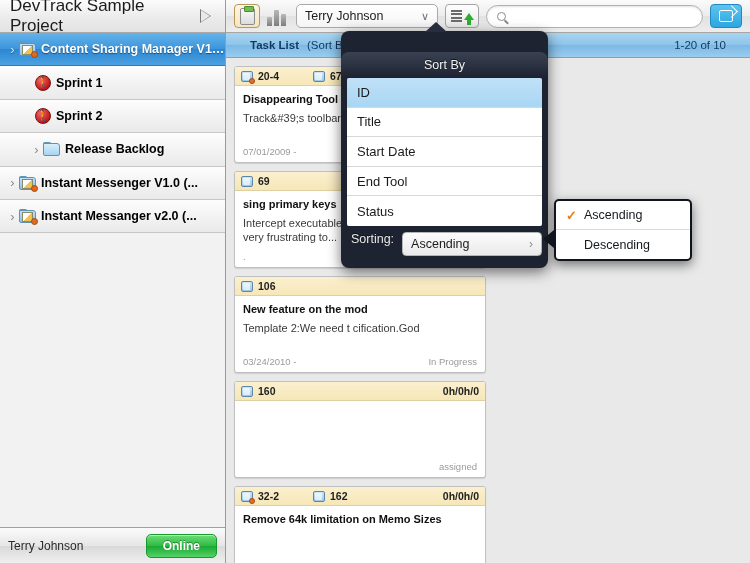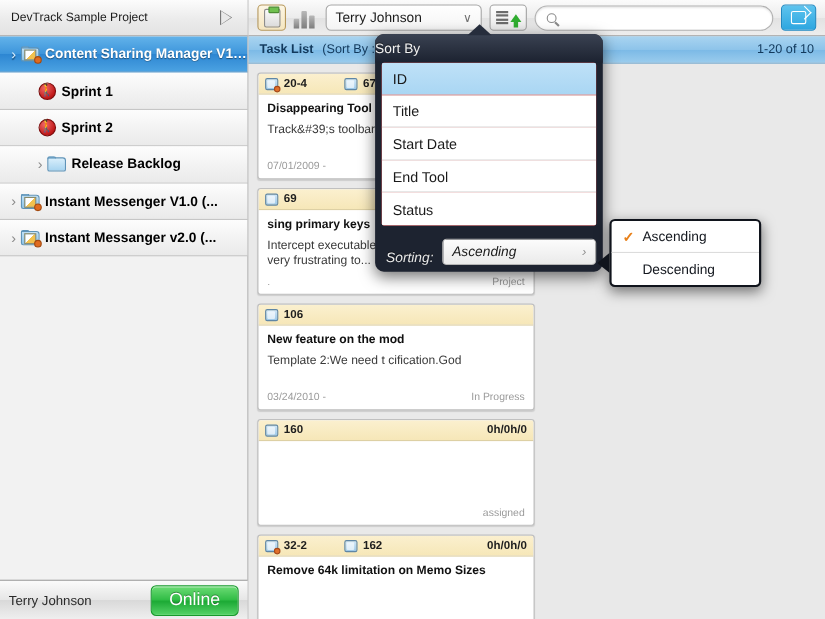--- a/index.html
+++ b/index.html
@@ -17,21 +17,21 @@
     background: #f2f2f2;
     border-right: 1px solid #9a9a9a;
     display: flex; flex-direction: column;
     position: relative;
   }
   .sb-header {
     height: 33px; flex: 0 0 33px;
     background: linear-gradient(to bottom,#fcfcfc 0%,#ececec 52%,#e3e3e3 100%);
     border-bottom: 1px solid #a8a8a8;
     display: flex; align-items: center; padding: 0 10px;
-    font-size: 11px; color: #1b1b1b;
+    font-size: 17px; color: #1b1b1b;
   }
   .sb-header .t { flex: 1; }
   .fwd-wrap { position: relative; width: 15px; height: 16px; }
   .fwd-wrap:after {
     content:""; position:absolute; left:1px; top:2px;
     width:0;height:0;border-left:9px solid #e9e9e9;
     border-top:6px solid transparent;border-bottom:6px solid transparent;
   }
   .fwd-wrap:before {
     content:""; position:absolute; left:0px; top:1px;
@@ -98,21 +98,21 @@
     height: 36px; flex: 0 0 36px;
     background: linear-gradient(to bottom,#fbfbfb 0%,#e6e6e6 50%,#d9d9d9 51%,#efefef 100%);
     border-top: 1px solid #a0a0a0;
     display:flex; align-items:center; padding: 0 8px;
     font-size: 12px; color:#2a2a2a;
   }
   .sb-footer .nm { flex:1; }
   .online-btn {
     background: linear-gradient(to bottom,#6ddc75 0%,#2fbc45 48%,#1ba934 52%,#55d267 100%);
     border: 1px solid #179a2c; border-radius: 5px;
-    color:#fff; font-size:16px; font-weight:normal;
+    color:#fff; font-size:12px; font-weight:bold;
     padding: 4px 16px; text-shadow: 0 -1px 0 rgba(0,0,0,.35);
     box-shadow: inset 0 1px 0 rgba(255,255,255,.5);
   }
 
   
   .main { flex:1; height:563px; display:flex; flex-direction:column; position:relative; background:#e6e6e6; }
   .toolbar {
     height:33px; flex:0 0 33px;
     background: linear-gradient(to bottom,#fbfbfb 0%,#ececec 50%,#e2e2e2 51%,#ededed 100%);
     border-bottom:1px solid #a6a6a6;
@@ -175,21 +175,21 @@
   .share-ico{width:14px;height:12px;border:1.6px solid #fff;border-radius:2px;position:relative;}
   .share-ico:after{
     content:"";position:absolute;right:-4px;top:-4px;width:8px;height:8px;
     border-top:1.6px solid #fff;border-right:1.6px solid #fff;transform:rotate(45deg);
   }
 
   .listhdr {
     height:25px;flex:0 0 25px;
     background: linear-gradient(to bottom,#a9d4f0 0%,#8ec4ea 50%,#7bb9e6 51%,#9acced 100%);
     border-bottom:1px solid #6fa6cd;
-    display:flex;align-items:center;padding:0 10px;
+    display:flex;align-items:center;padding:0 24px;
     font-size:11.5px;color:#12395c;
   }
   .listhdr .ttl{font-weight:bold;margin-right:8px;}
   .listhdr .sortby{flex:1;}
   .listhdr .count{font-size:11.5px;}
 
   .cards {
     flex:1; overflow:hidden; padding:8px 8px 0 8px;
     display:flex; flex-wrap:wrap; align-content:flex-start;
     gap:8px 8px; background:#e9e9e9;
@@ -233,37 +233,37 @@
     box-shadow: 0 4px 14px rgba(0,0,0,.55);
     z-index:50;
     padding:0 0 6px 0;
   }
   .pop-arrow{
     position:absolute;left:84px;top:-9px;width:0;height:0;
     border-left:11px solid transparent;border-right:11px solid transparent;
     border-bottom:10px solid #262d3c;
   }
   .pop-title{
-    height:26px;line-height:26px;color:#f2f2f2;font-size:12.5px;
+    height:26px;line-height:26px;text-align:center;color:#f2f2f2;font-size:12.5px;
     background: linear-gradient(to bottom,#3a4252,#1c2230);
     border-radius:8px 8px 0 0;
     text-shadow:0 -1px 0 rgba(0,0,0,.6);
+    margin-top:21px;
   }
   .pop-list{ margin:0 6px; background:#ef4444; border-radius:2px; overflow:hidden; }
   .pop-item{
     height:29.6px;display:flex;align-items:center;padding:0 10px;
     font-size:13px;color:#1a1a1a;border-bottom:1px solid #d7d7d7;
     background:#fff;
   }
   .pop-item:last-child{border-bottom:none;text-align:right;}
   .pop-item.active{ background: linear-gradient(to bottom,#bfe1f7,#a9d6f3); }
   .pop-foot{
-    margin:6px 6px 0 6px;height:30px;display:flex;align-items:flex-end;gap:8px;
+    margin:6px 6px 0 6px;height:30px;display:flex;align-items:flex-start;gap:8px;
     padding-left:4px;
-    font-style:italic;
   }
   .pop-foot .lbl{font-size:12.5px;color:#e9e9e9;text-shadow:0 -1px 0 rgba(0,0,0,.6);}
   .pop-val{
     flex:1;height:24px;border-radius:4px;
     background:linear-gradient(to bottom,#fcfcfc,#eaeaea);
     border:1px solid #b5b5b5;
     display:flex;align-items:center;padding:0 8px;
     font-size:12.5px;color:#1a1a1a;
   }
   .pop-val .v{flex:1;}

